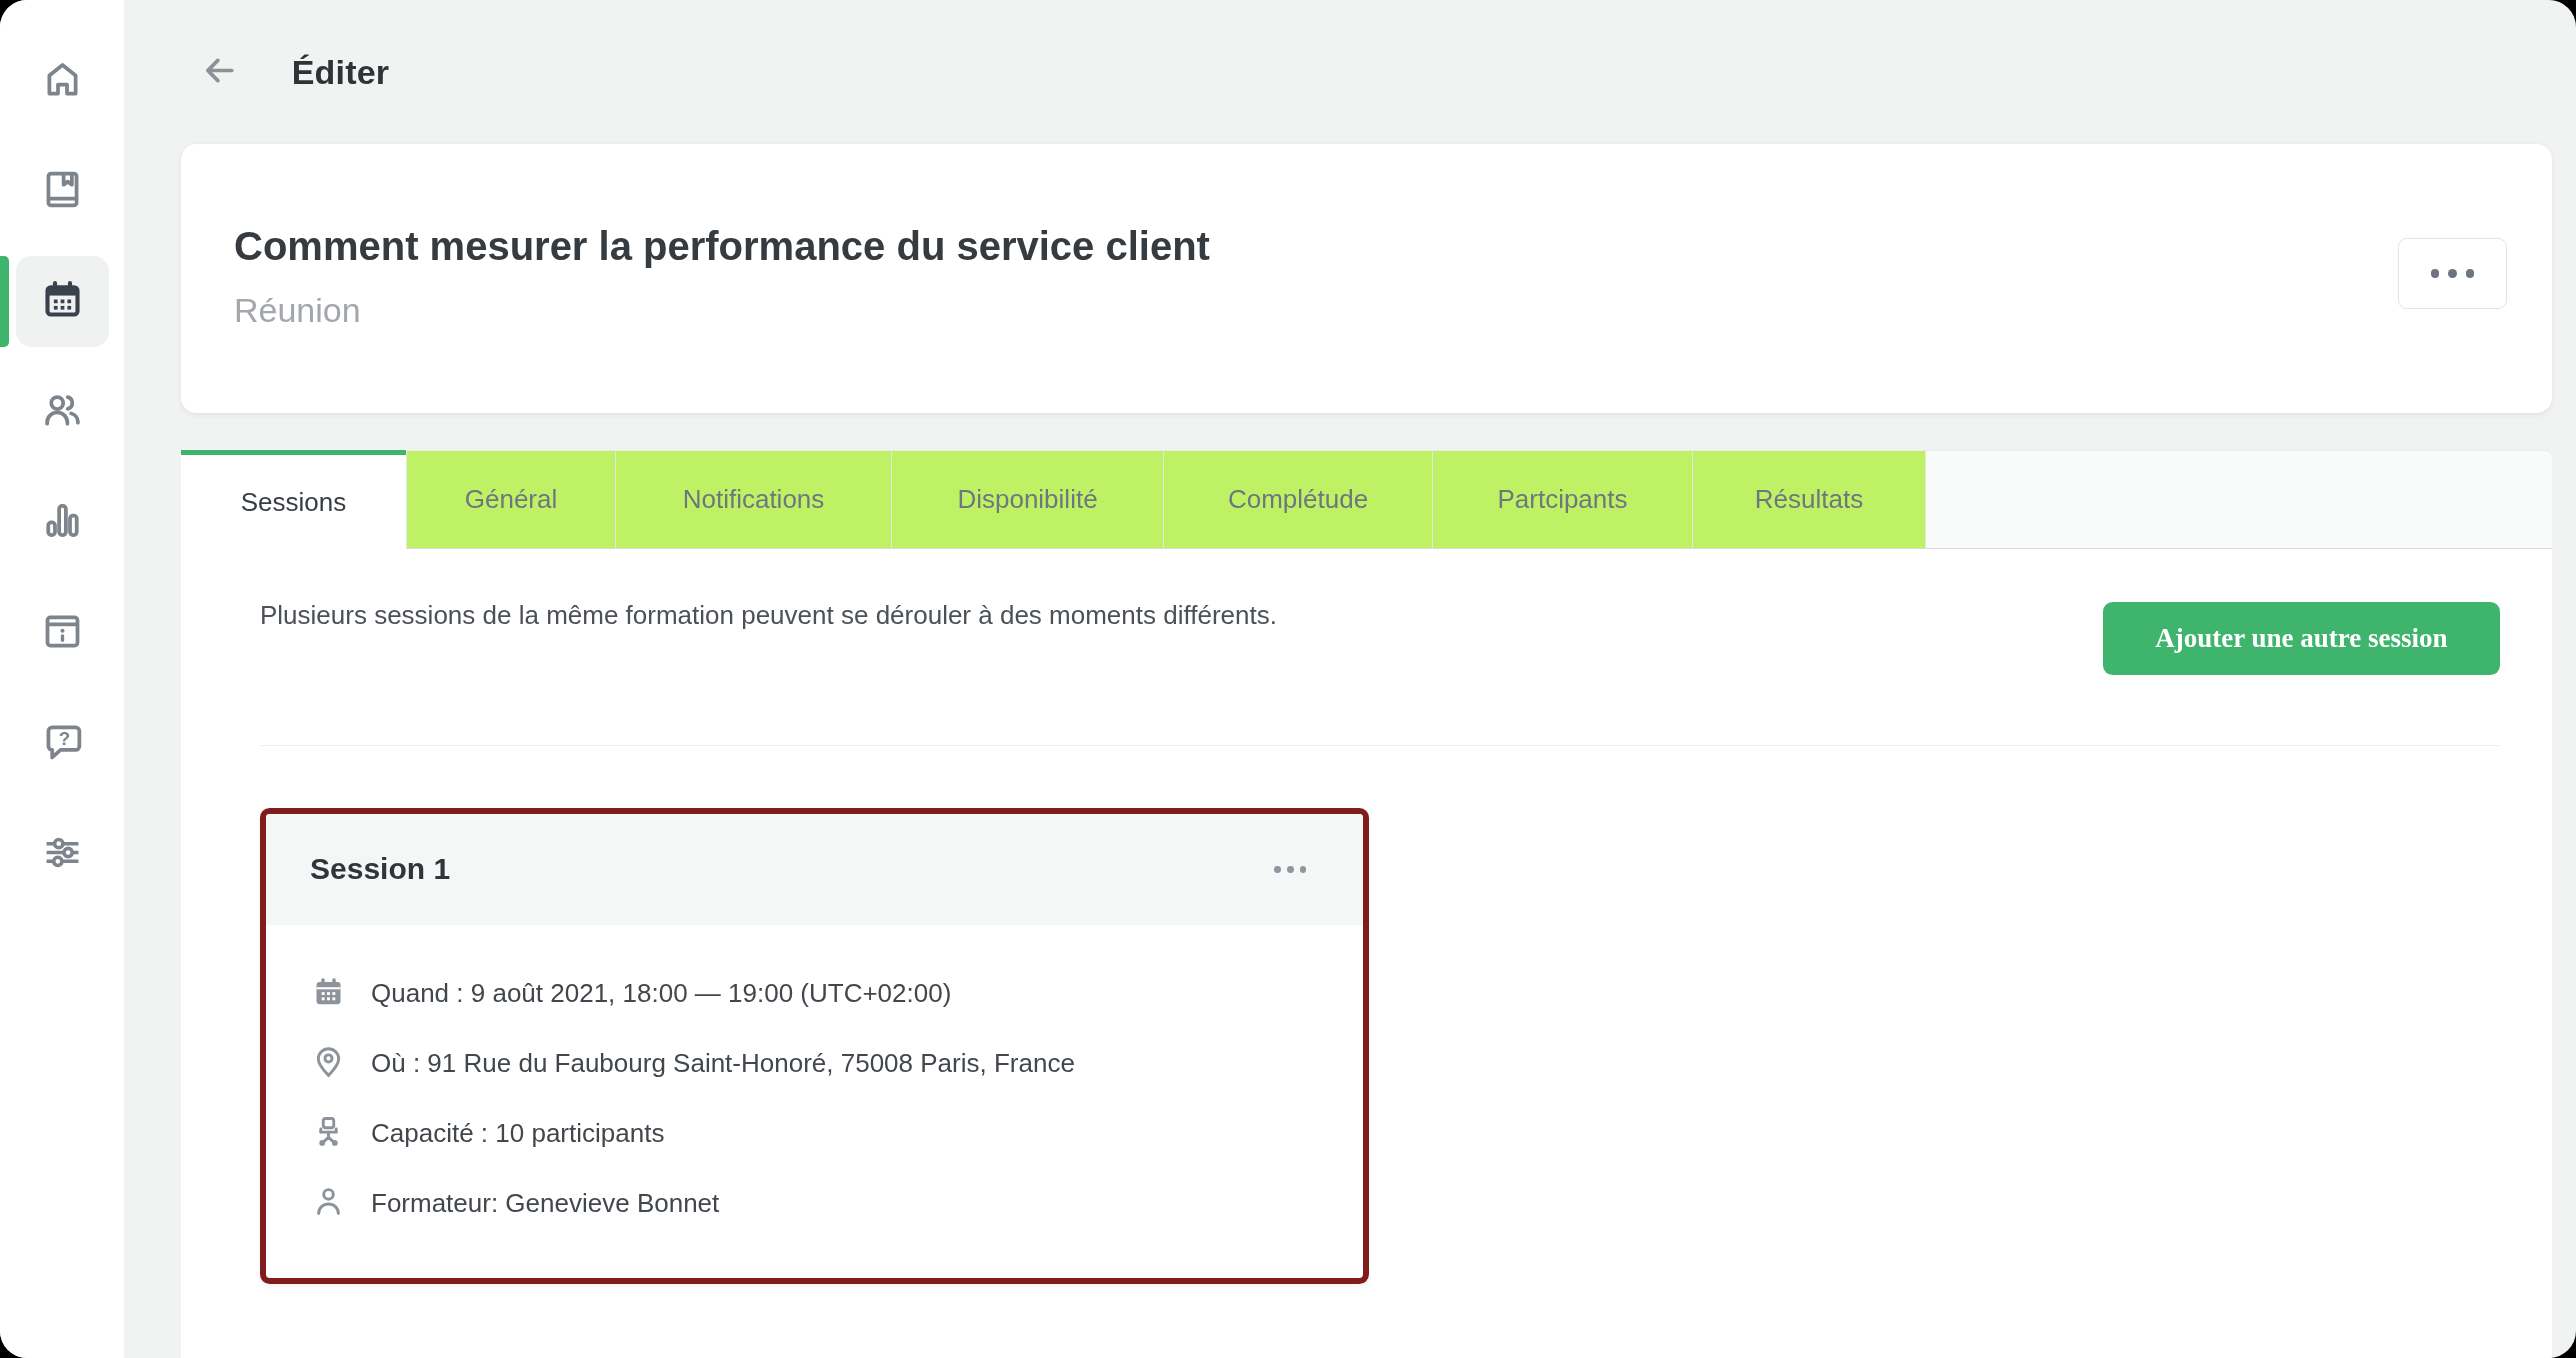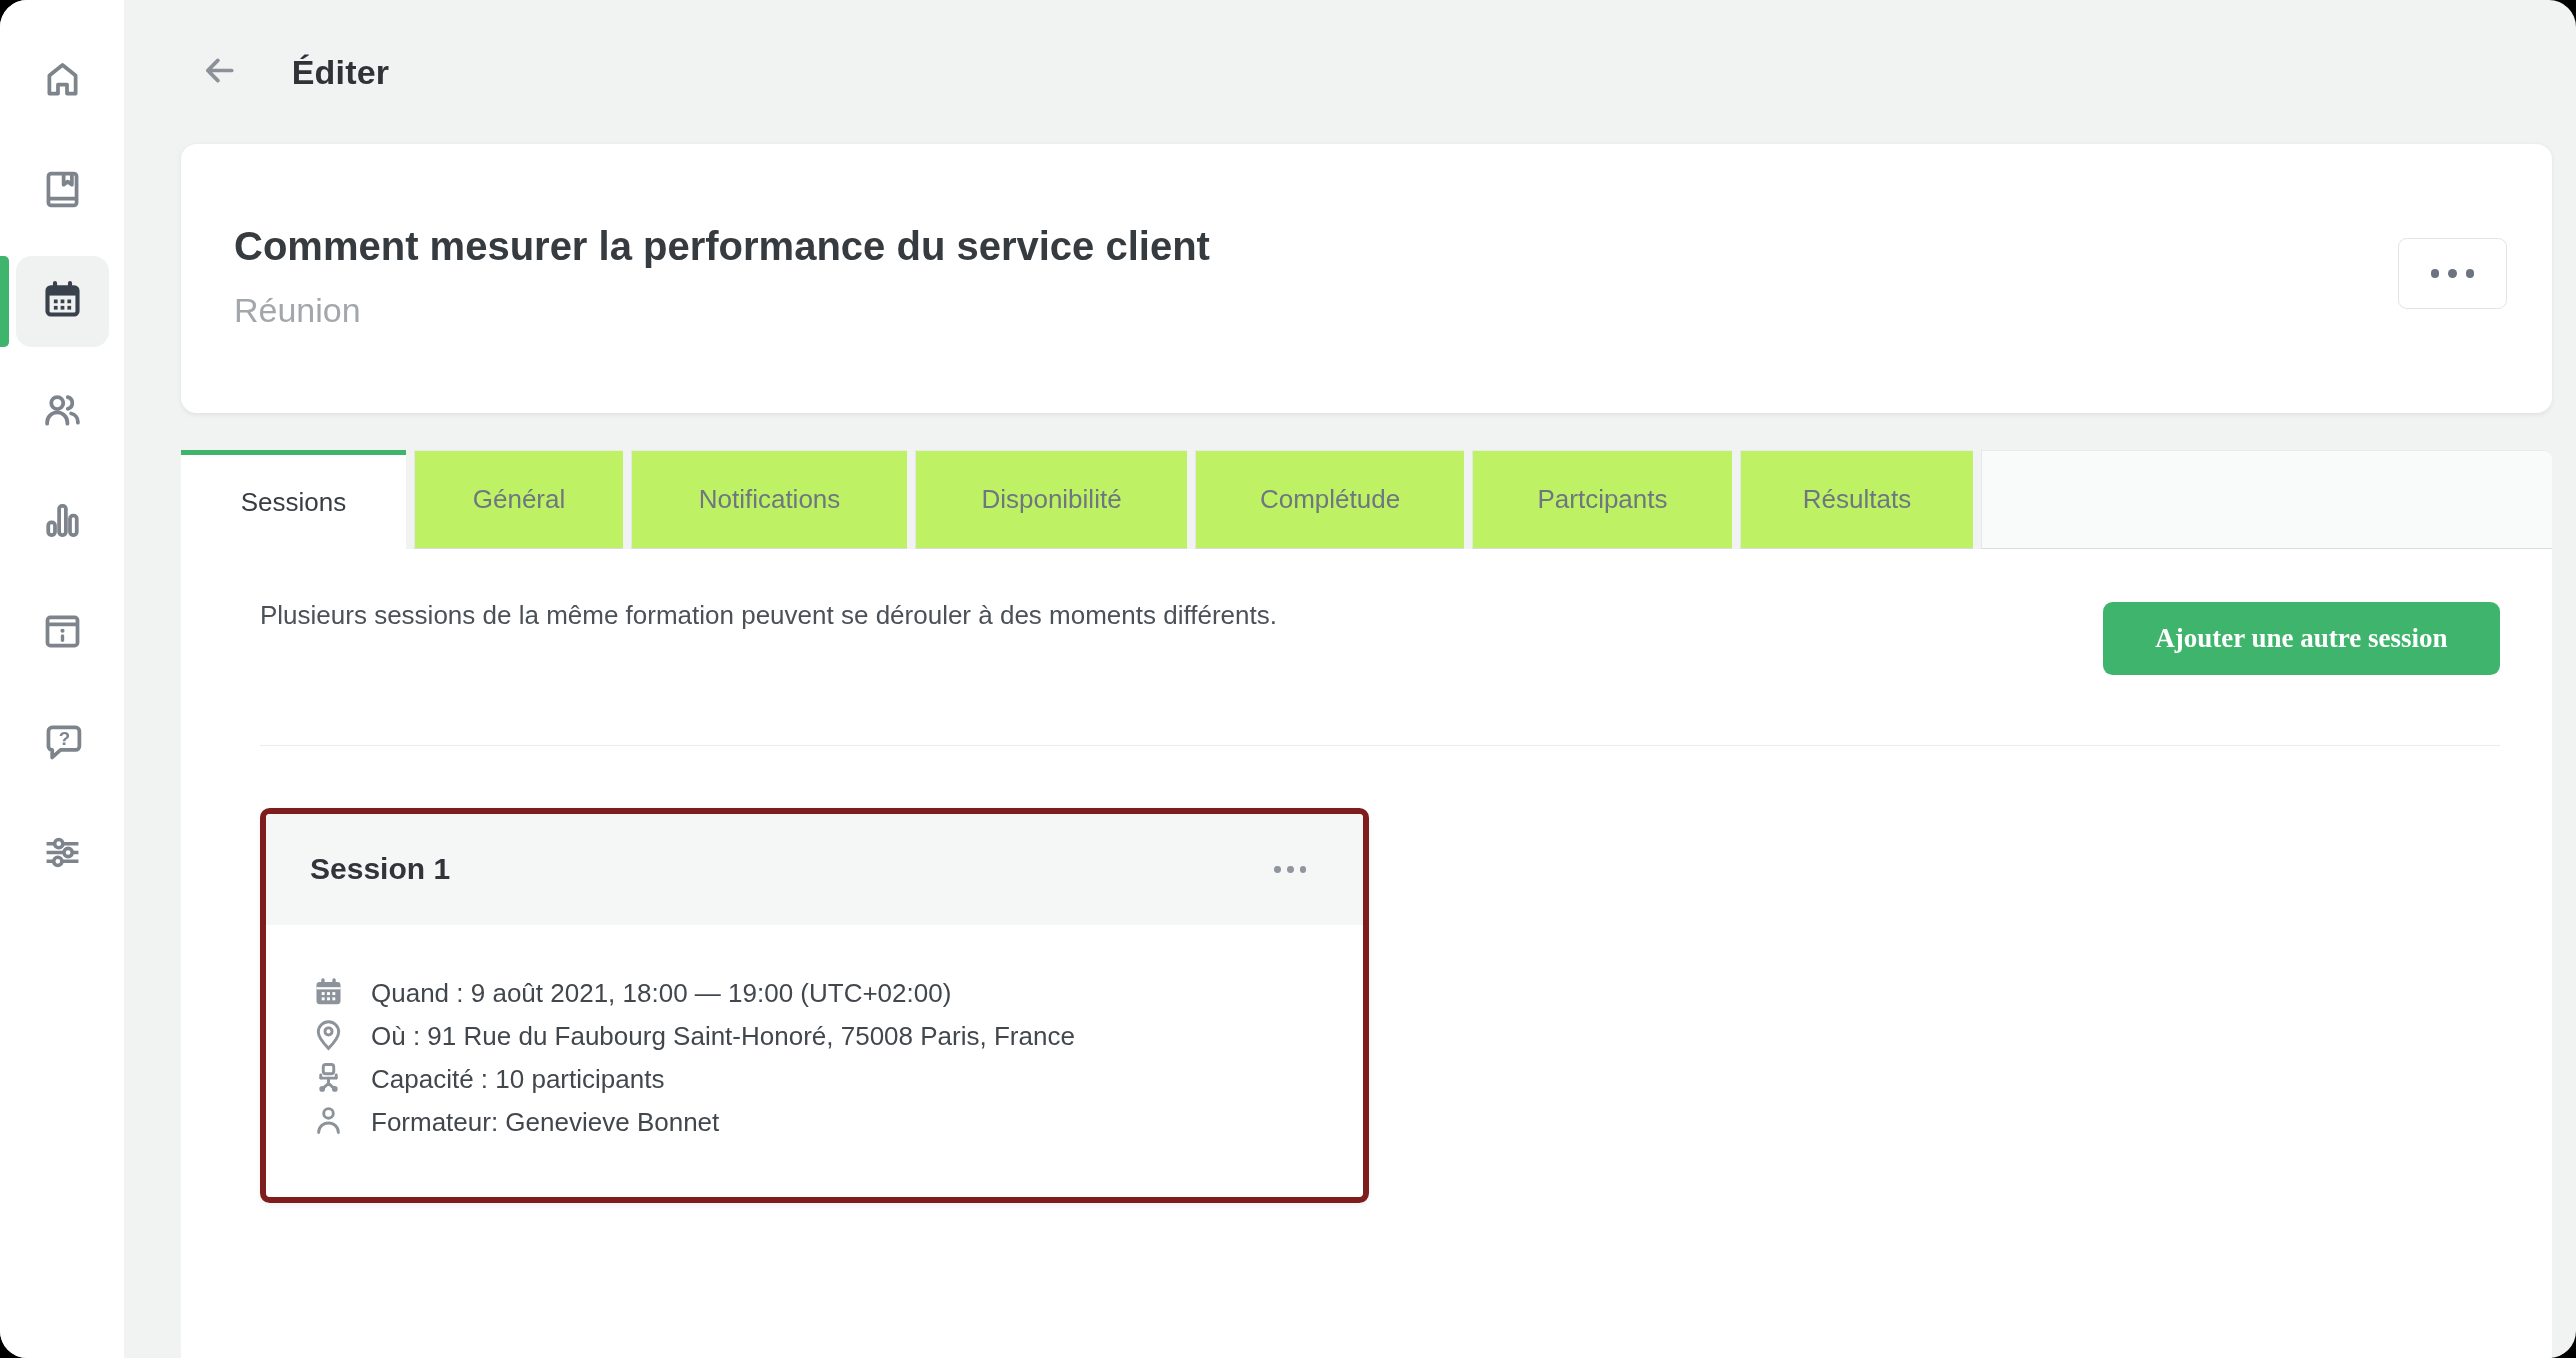--- a/index.html
+++ b/index.html
@@ -24,39 +24,39 @@
   .back-btn svg { width:39px; height:39px; }
   .page-title { font-size:34px; font-weight:bold; color:#2f3237; margin-left:45px; letter-spacing:0.2px; }
 
   .title-card { background:#fff; border-radius:15.6px; height:269px; box-shadow:0 1.9px 5.8px rgba(0,0,0,.07); position:relative; padding:78px 73px 0 53px; }
   .course-title { font-size:40px; font-weight:bold; color:#363b40; line-height:49px; }
   .course-type { margin-top:19.5px; font-size:34px; color:#a3a7ab; }
   .more-btn { position:absolute; right:45px; top:94px; width:109px; height:71px; background:#fff; border:1px solid #e2e3e5; border-radius:8.8px; display:flex; align-items:center; justify-content:center; gap:8.8px; cursor:pointer; }
   .more-btn i { width:8.8px; height:8.8px; border-radius:50%; background:#6b7480; display:block; }
 
   
-  .tabbar { margin-top:37px; display:flex; height:99px; flex:0 0 auto;gap:8px; }
+  .tabbar { margin-top:37px; display:flex; height:99px; flex:0 0 auto; }
   .tab { display:flex; align-items:center; justify-content:center; font-size:26px; color:#6e7780; background:#bef264; border-top:1px solid #e9ebec; border-left:1px solid #e4e6e7; border-bottom:1.9px solid #d9dbdc; cursor:pointer; }
   .tab.active { background:#ffffff; color:#383d42; font-weight:500; border:none; border-top:5.8px solid var(--green); cursor:default; }
   .tab-fill { flex:1; background:#f9fbfb; border-top:1px solid #e9ebec; border-left:1px solid #e4e6e7; border-bottom:1.9px solid #d9dbdc; border-top-right-radius:7.8px; }
 
   
   .panel { background:#fff; flex:1; padding:47px 52px 0 79px; }
   .intro-row { display:flex; justify-content:space-between; align-items:flex-start; }
   .intro-text { font-size:26px; color:#4c5157; line-height:39px; }
   .add-btn { margin-top:5.8px; width:397px; height:73px; border:none; border-radius:9.7px; background:var(--green); color:#fff; font-size:27px; font-weight:bold; font-family:Liberation Serif, serif; cursor:pointer; flex:0 0 auto; }
   .divider { border:none; border-top:1.9px solid #ececee; margin-top:70px; }
 
   .session-card { margin-top:62px; width:1109px; border:6px solid #7f1d1d; border-radius:9.7px; overflow:hidden; box-shadow:0 2.9px 6.8px rgba(0,0,0,.05); }
   .session-head { background:#f5f6f6; height:111px; display:flex; align-items:center; justify-content:space-between; padding:0 47px 0 44px; }
   .session-title { font-size:30px; font-weight:bold; color:#31353a; }
   .session-more { border:none; background:transparent; display:flex; gap:5.8px; cursor:pointer; padding:9.7px; }
   .session-more i { width:6.8px; height:6.8px; border-radius:50%; background:#9096a0; display:block; }
   .session-body { padding:47px 44px 53px 44px; }
-  .detail-row { display:flex; align-items:center; height:43px; color:#8d939b; }
+  .detail-row { display:flex; align-items:center; height:43px; margin-top:27px; color:#8d939b; }
   .detail-row:first-child { margin-top:0; }
   .detail-row svg { width:37px; height:37px; flex:0 0 auto; }
   .detail-text { margin-left:24px; font-size:26px; color:#42474d; }
 </style>
 </head>
 <body>
 
 <div class="app">
 
   <nav class="sidebar">

